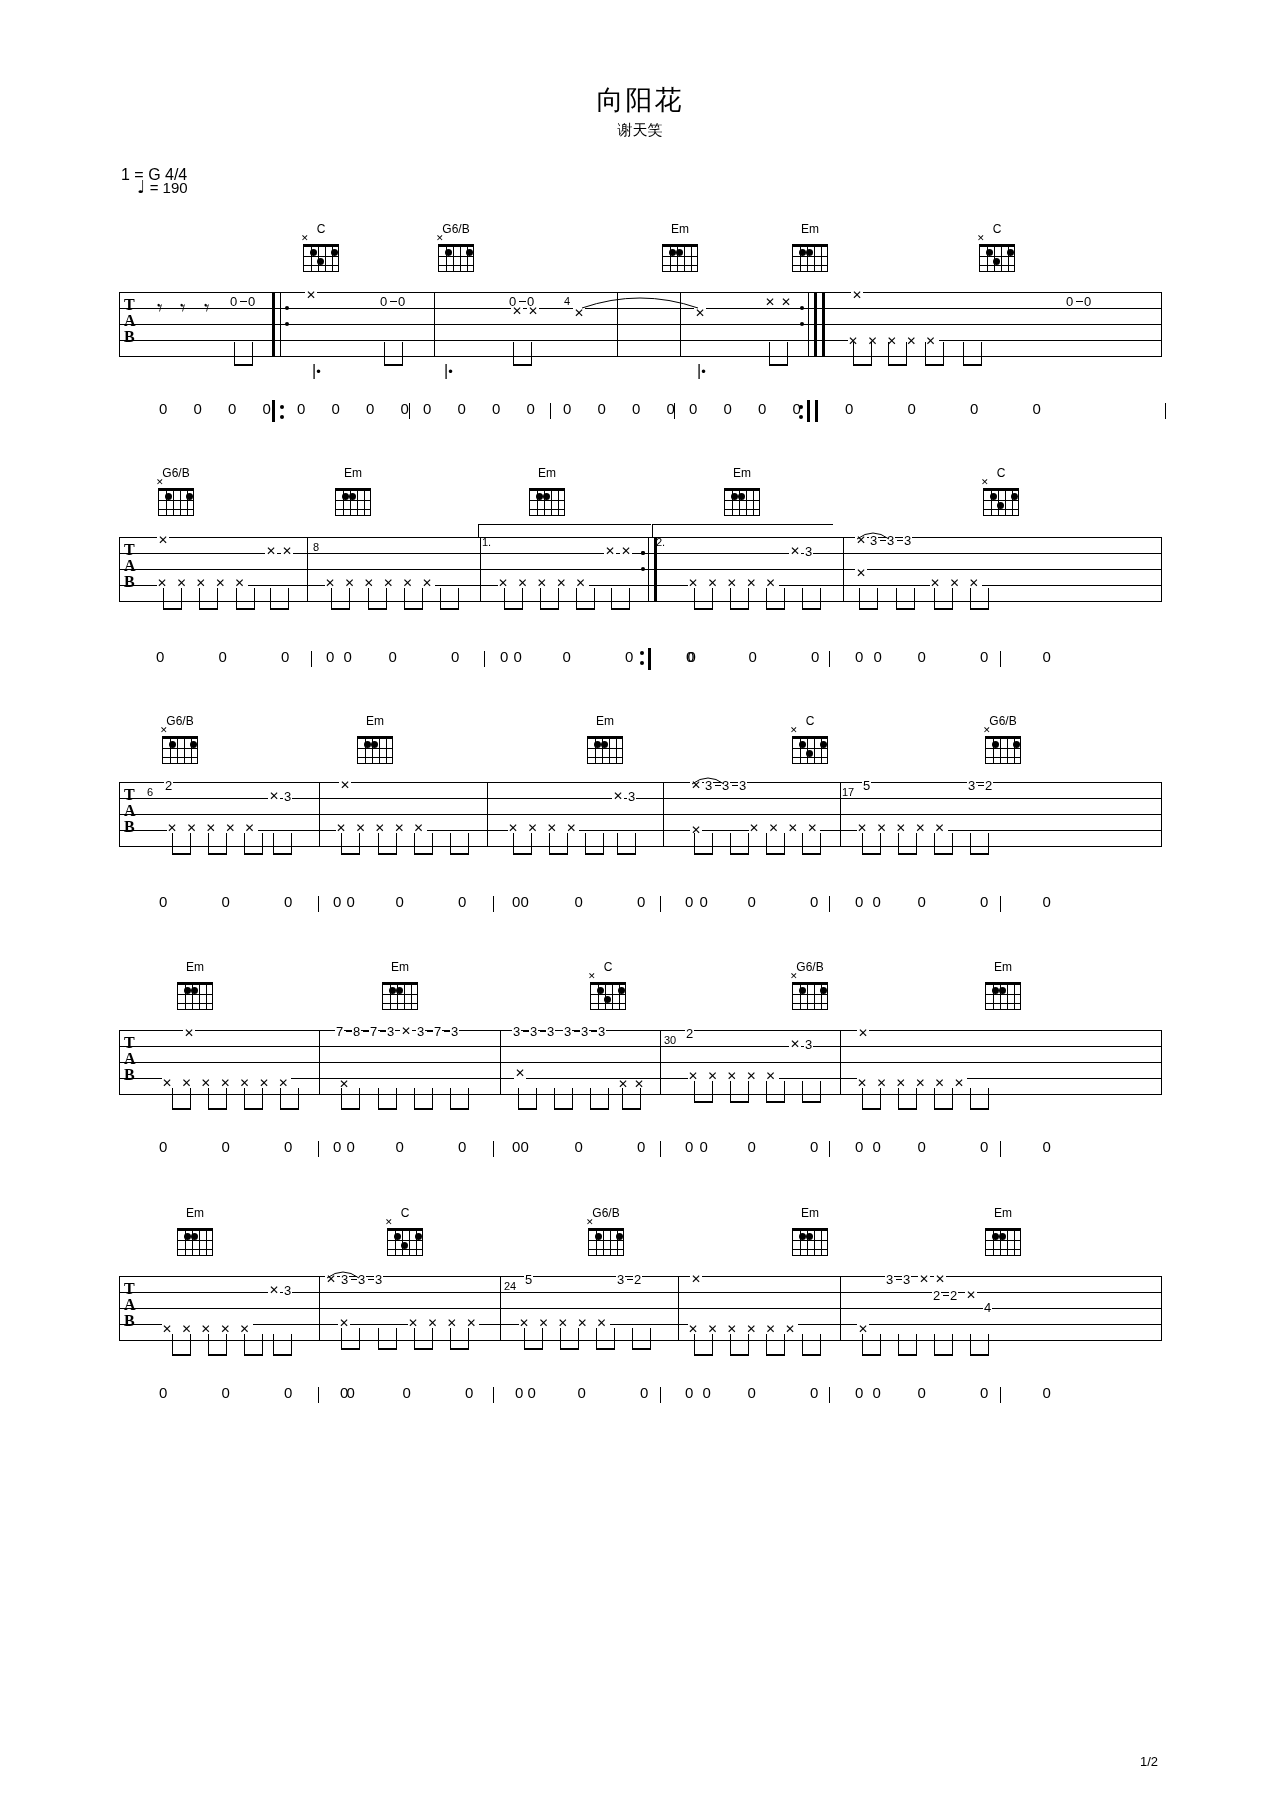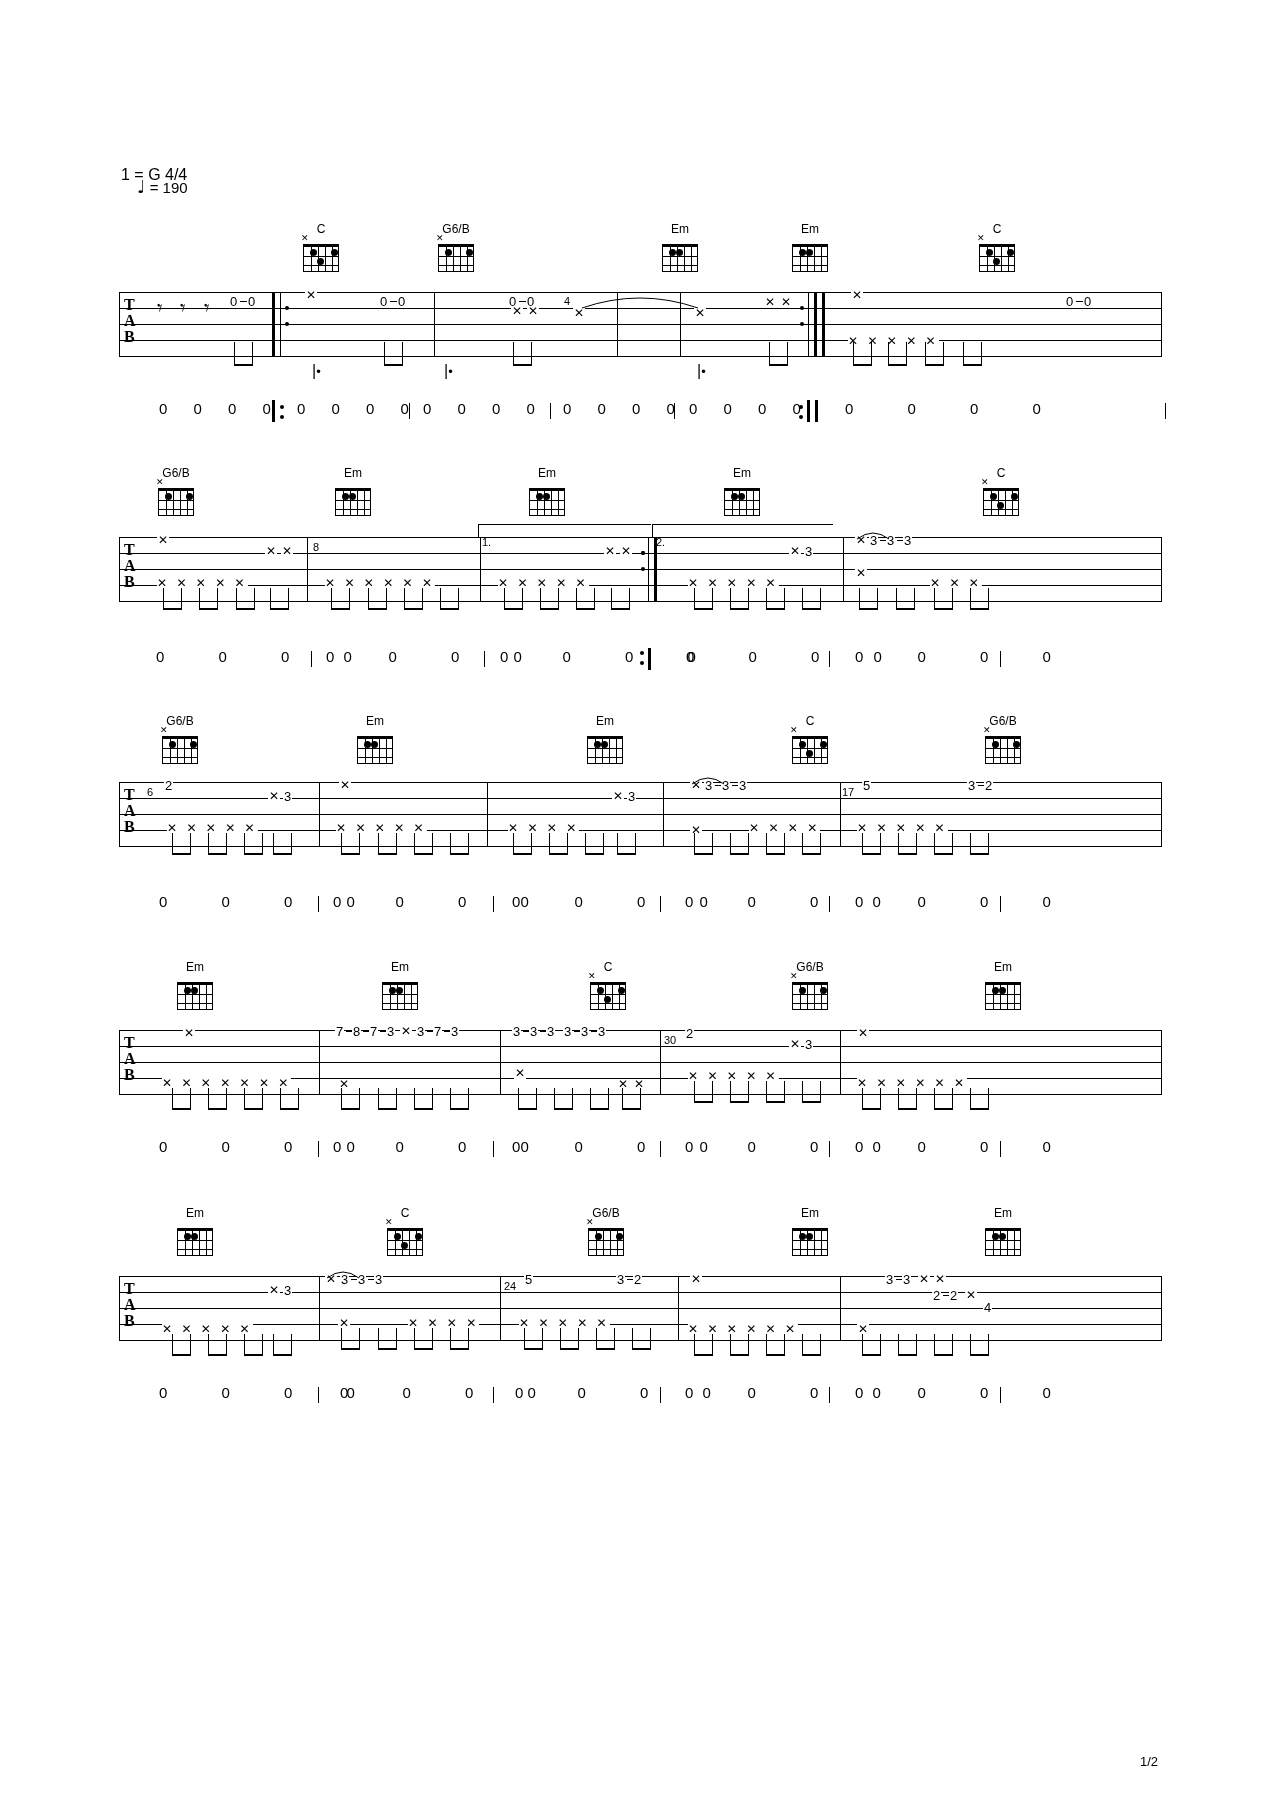--- a/index.html
+++ b/index.html
@@ -247,20 +247,22 @@
     font-family: "DejaVu Sans", serif;
     font-size: 21px;
     line-height: 20px;
   }
 </style>
 </head>
 <body>
 
 <div class="page">
 
+  <div class="title">向阳花</div>
+  <div class="composer">谢天笑</div>
   <div class="keysig">1 = G 4/4</div>
   <div class="tempo"><span class="note">♩</span> <span>= 190</span></div>
   <div class="pagenum">1/2</div>
 
   <div class="system" style="top:0;">
 
     <div class="chordname" style="left:321px; top:222px;">C</div>
     <div class="chordbox" style="left:321px; top:238px;">
       <div class="mute" style="left:2px;">✕</div>
       <div class="grid">

